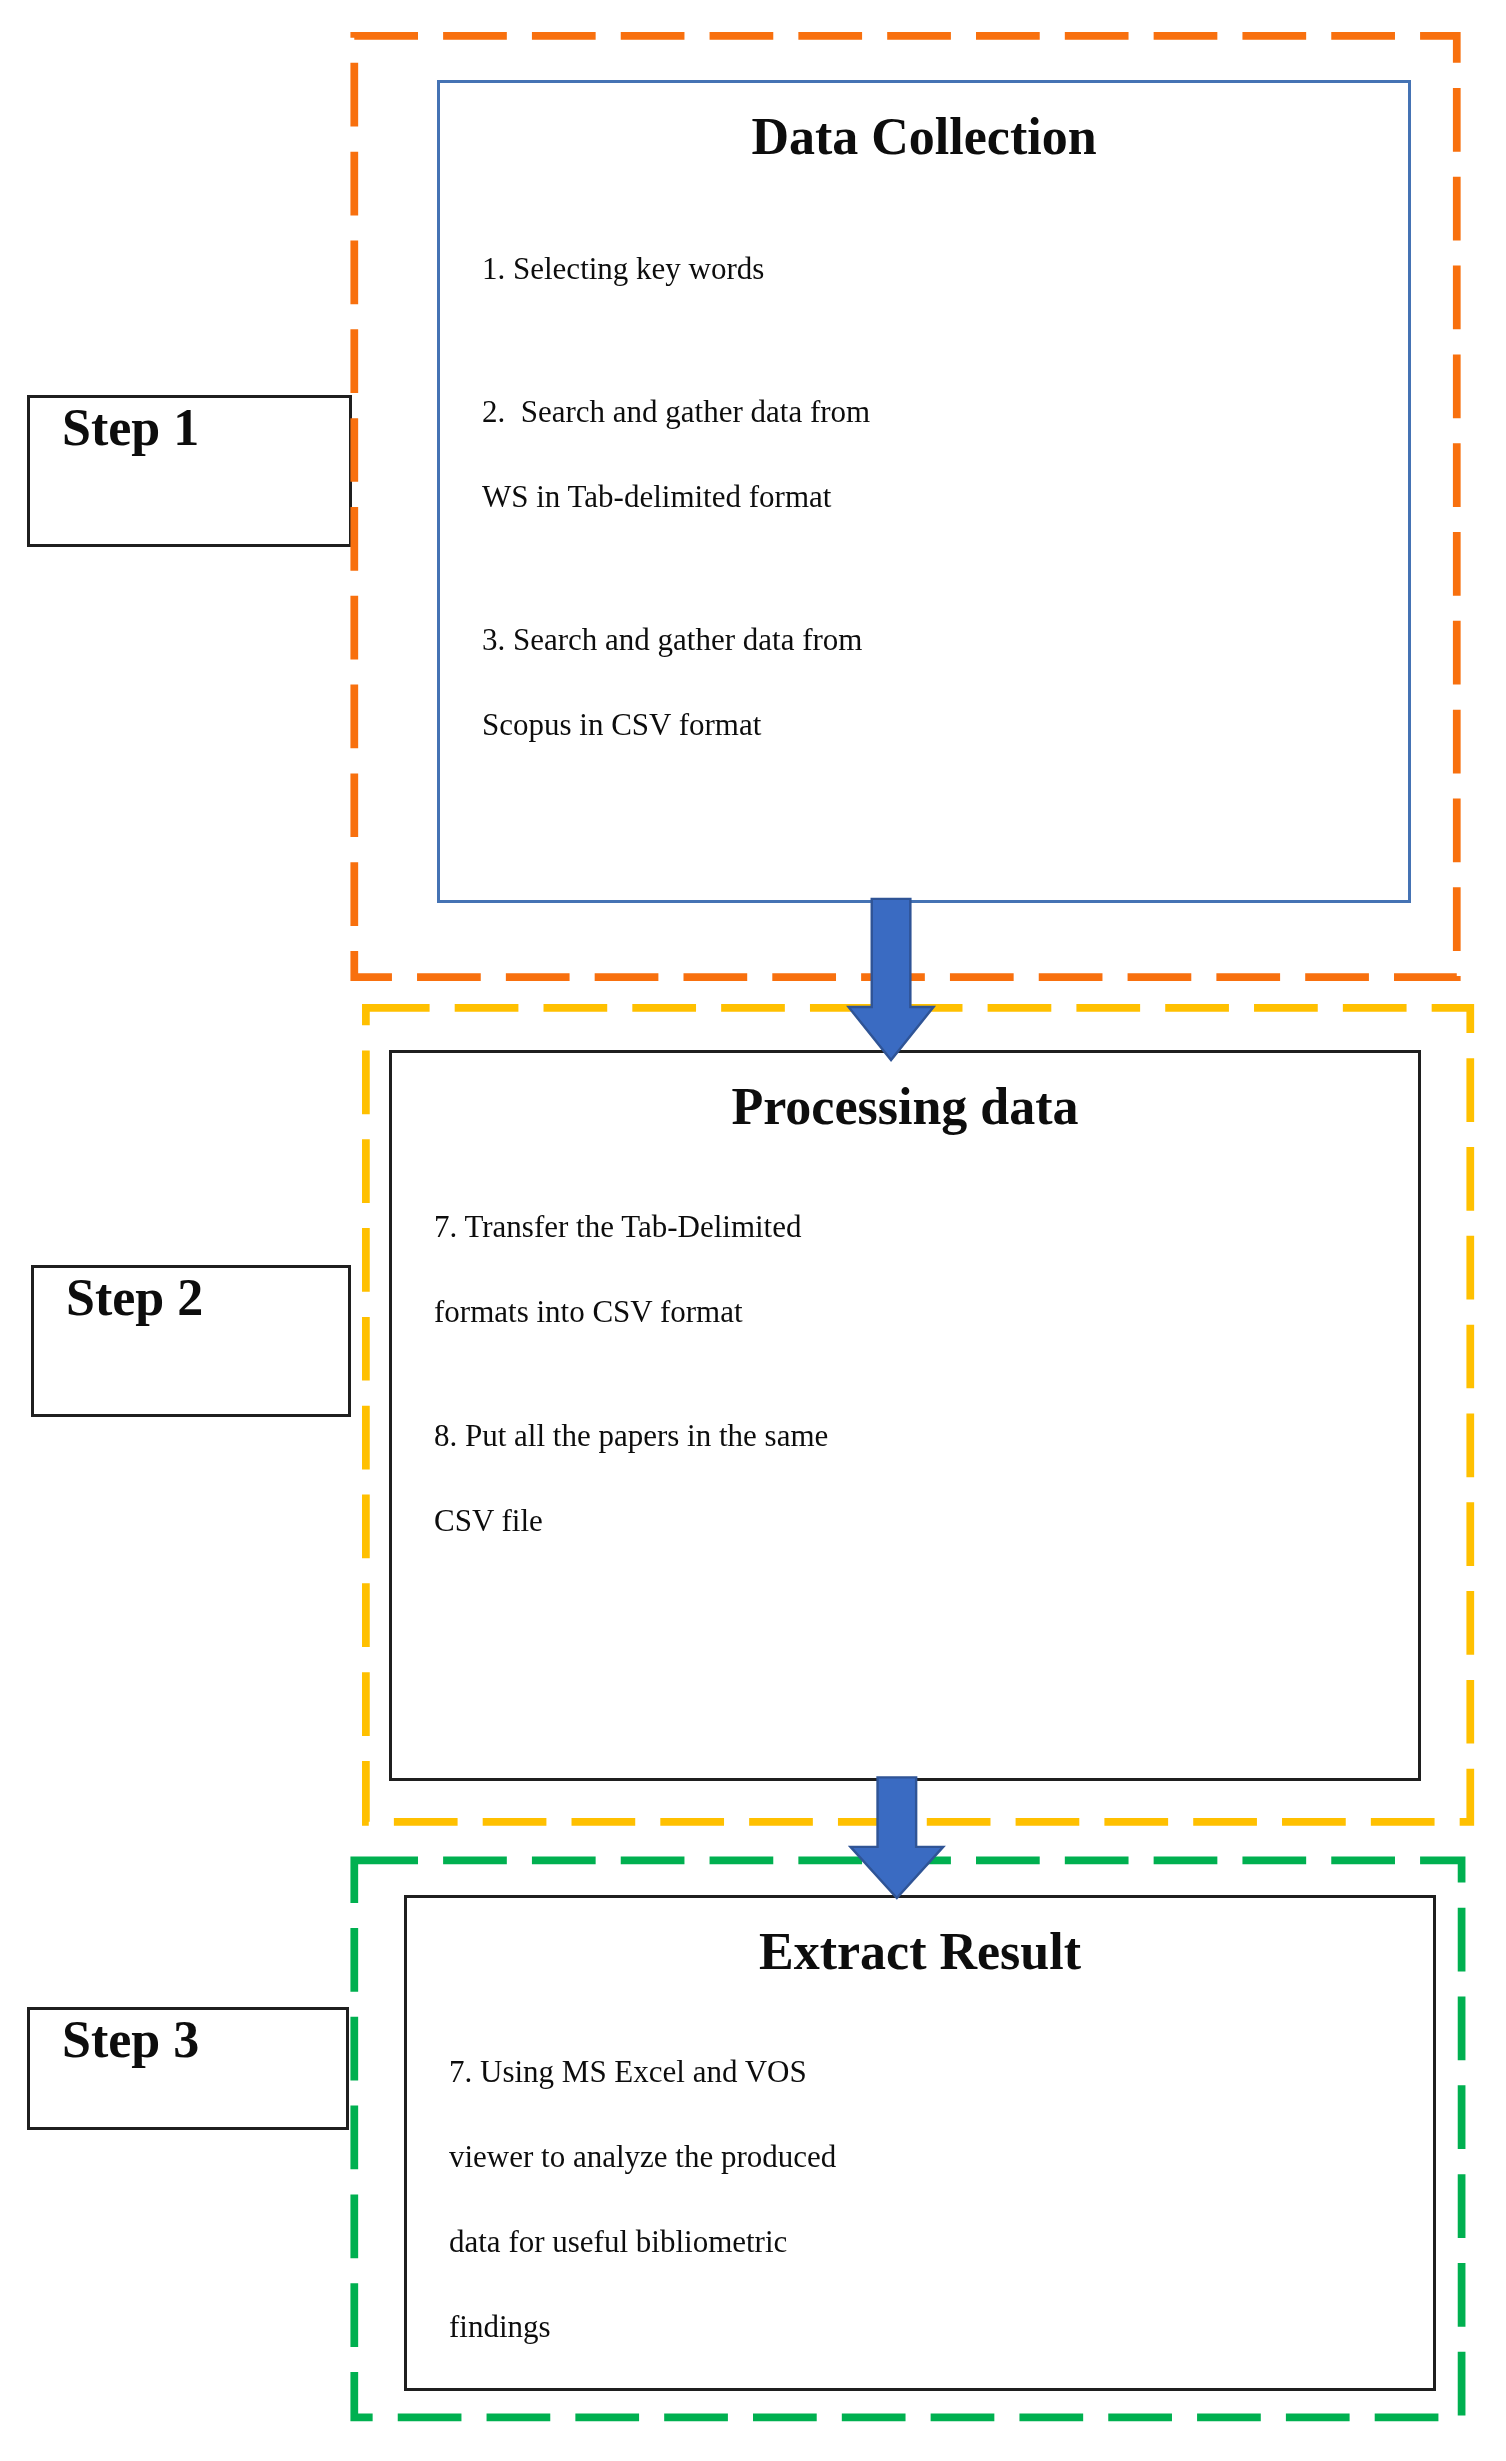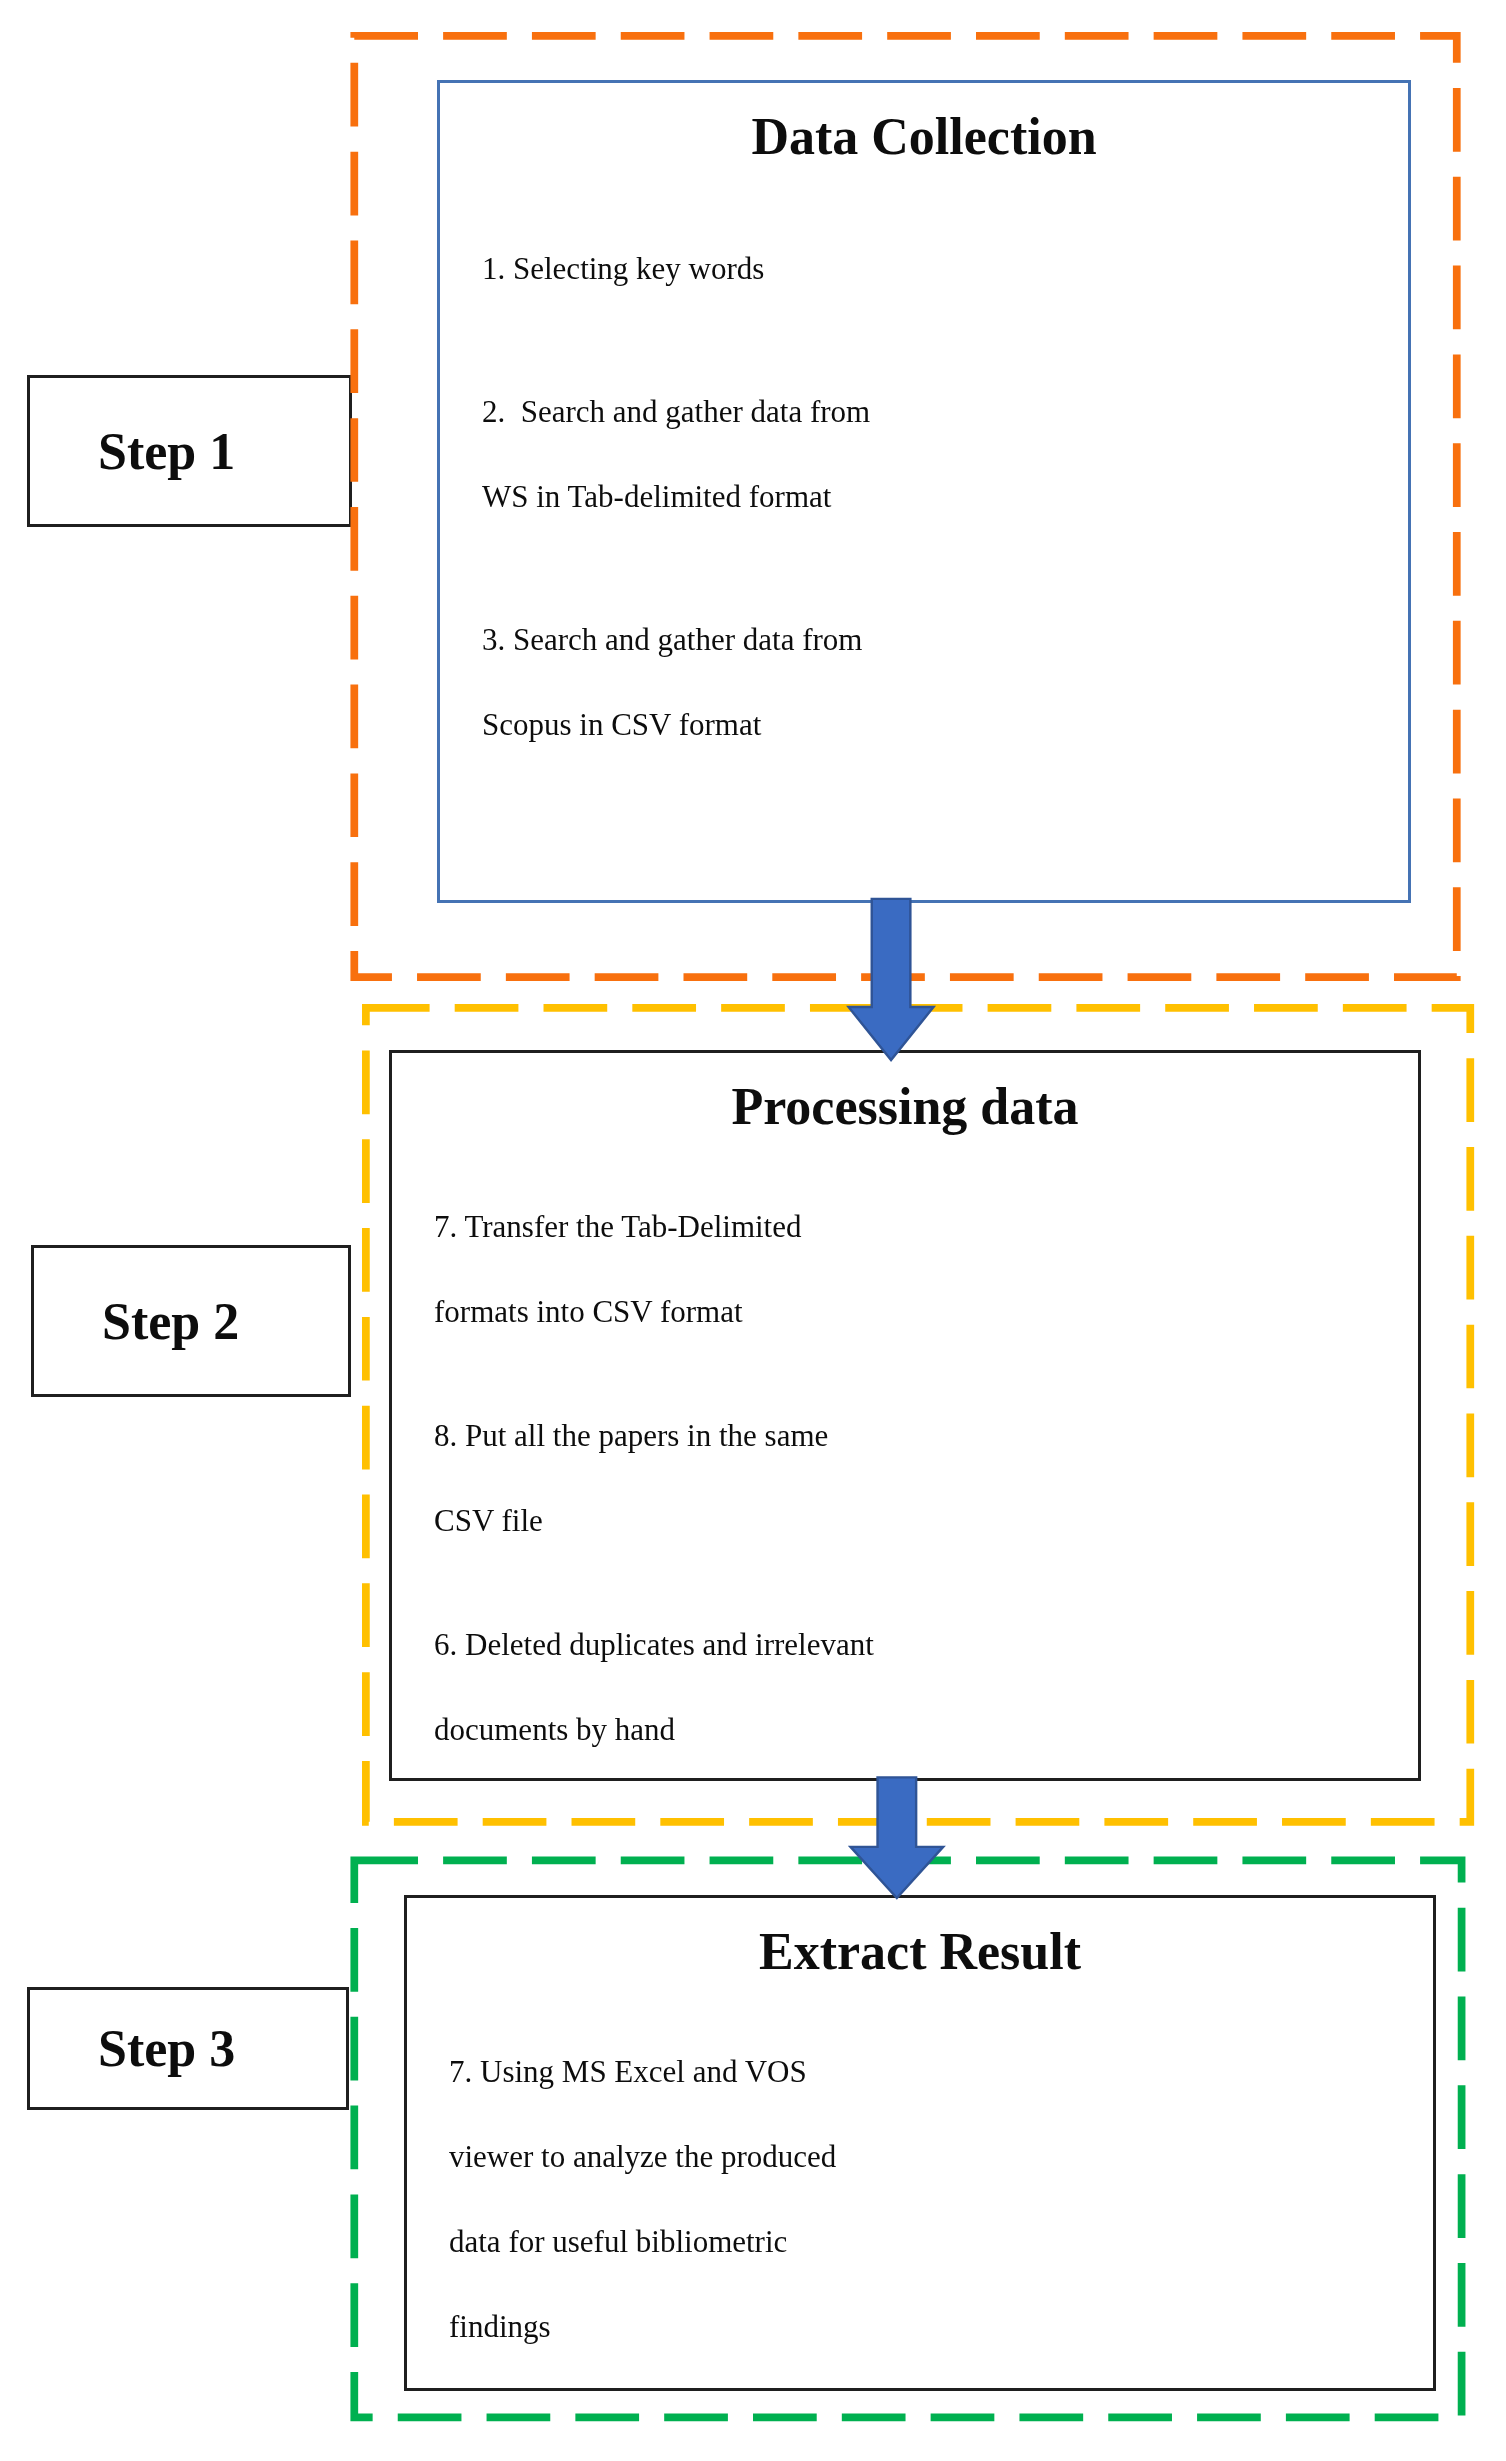--- a/index.html
+++ b/index.html
@@ -47,25 +47,26 @@
     line-height:85px;
     white-space:pre-wrap;
   }
   .cb1 .item{margin-bottom:58px;}
 
   .label-box{
     position:absolute;
     box-sizing:border-box;
     border:3.9px solid var(--box-border);
     display:flex;
-    align-items:center;
-    padding-left:68px;
+    align-items:flex-start;
+    padding-left:32px;
     font-size:52px;
     font-weight:bold;
     background:#ffffff;
+    margin-top:20px;
   }
   .lb1{left:27px;top:375px;width:325px;height:152px;}
   .lb2{left:31px;top:1245px;width:320px;height:152px;}
   .lb3{left:27px;top:1987px;width:322px;height:123px;}
 </style>
 </head>
 <body>
 
 <div class="canvas" style="--step1-frame: #F8700E; --step2-frame: #FFC000; --step3-frame: #00B050; --collection-box-border: #4573B4; --box-border: #1F1F1F; --arrow-fill: #3A6BC2; --arrow-stroke: #2F5496; --text: #0D0D0D;">
 
@@ -77,22 +78,20 @@
     <p class="item">3. Search and gather data from
 Scopus in CSV format</p>
   </div>
 
   <div class="content-box cb2">
     <h2 class="box-title">Processing data</h2>
     <p class="item">7. Transfer the Tab-Delimited
 formats into CSV format</p>
     <p class="item">8. Put all the papers in the same
 CSV file</p>
-    <p class="item">6. Deleted duplicates and irrelevant
-documents by hand</p>
   </div>
 
   <div class="content-box cb3">
     <h2 class="box-title">Extract Result</h2>
     <p class="item">7. Using MS Excel and VOS
 viewer to analyze the produced
 data for useful bibliometric
 findings</p>
   </div>
 

